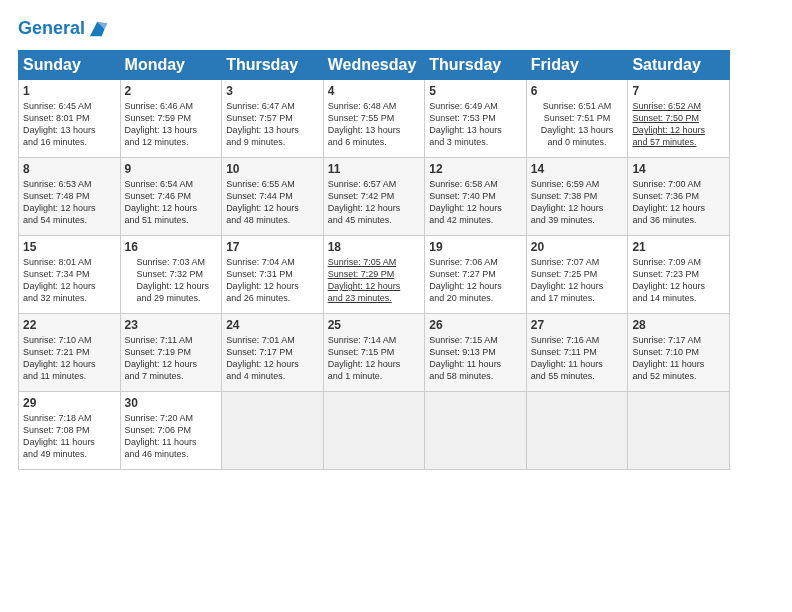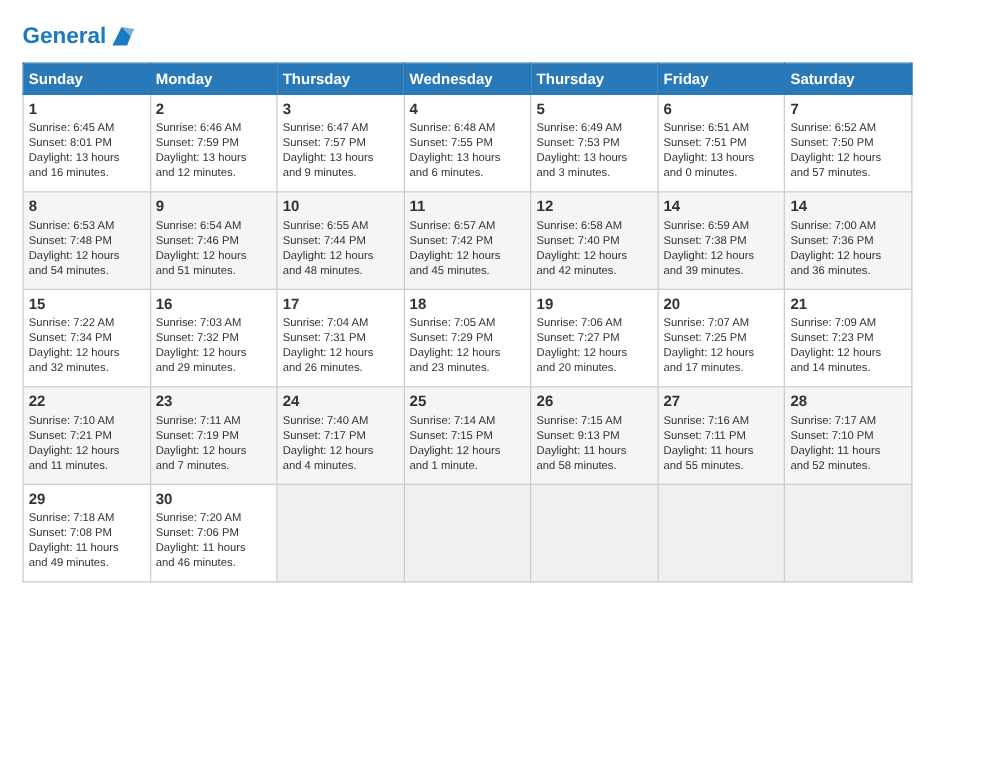--- a/index.html
+++ b/index.html
@@ -54,21 +54,21 @@
       color: #555;
     }
     table {
       width: 100%;
       border-collapse: collapse;
       table-layout: fixed;
     }
     thead th {
       background: #2979b8;
       color: #fff;
-      font-size: 12px;
+      font-size: 16px;
       font-weight: bold;
       padding: 5px 4px;
       text-align: left;
       border: 1px solid #2979b8;
     }
     tbody td {
       border: 1px solid #ccc;
       vertical-align: top;
       padding: 4px 4px 4px 4px;
       font-size: 9.5px;
@@ -166,28 +166,28 @@
           </td>
           <td>
             <span class="day-num">5</span>
             <div class="cell-content" style="white-space: pre-line;">Sunrise: 6:49 AM
 Sunset: 7:53 PM
 Daylight: 13 hours
 and 3 minutes.</div>
           </td>
           <td>
             <span class="day-num">6</span>
-            <div class="cell-content" style="white-space: pre-line;">Sunrise: 6:51 AM
+            <div class="cell-content" style="white-space: pre-line; text-align: center;">Sunrise: 6:51 AM
 Sunset: 7:51 PM
 Daylight: 13 hours
 and 0 minutes.</div>
           </td>
           <td>
             <span class="day-num">7</span>
-            <div class="cell-content" style="white-space: pre-line;">Sunrise: 6:52 AM
+            <div class="cell-content" style="white-space: pre-line; text-decoration: underline;">Sunrise: 6:52 AM
 Sunset: 7:50 PM
 Daylight: 12 hours
 and 57 minutes.</div>
           </td>
         </tr>
         <tr>
           <td>
             <span class="day-num">8</span>
             <div class="cell-content" style="white-space: pre-line;">Sunrise: 6:53 AM
 Sunset: 7:48 PM
@@ -233,42 +233,42 @@
             <span class="day-num">14</span>
             <div class="cell-content" style="white-space: pre-line;">Sunrise: 7:00 AM
 Sunset: 7:36 PM
 Daylight: 12 hours
 and 36 minutes.</div>
           </td>
         </tr>
         <tr>
           <td>
             <span class="day-num">15</span>
-            <div class="cell-content" style="white-space: pre-line;">Sunrise: 7:22 AM
+            <div class="cell-content" style="white-space: pre-line;">Sunrise: 8:01 AM
 Sunset: 7:34 PM
 Daylight: 12 hours
 and 32 minutes.</div>
           </td>
           <td>
             <span class="day-num">16</span>
-            <div class="cell-content" style="white-space: pre-line;">Sunrise: 7:03 AM
+            <div class="cell-content" style="white-space: pre-line; margin-left: 12px;">Sunrise: 7:03 AM
 Sunset: 7:32 PM
 Daylight: 12 hours
 and 29 minutes.</div>
           </td>
           <td>
             <span class="day-num">17</span>
             <div class="cell-content" style="white-space: pre-line;">Sunrise: 7:04 AM
 Sunset: 7:31 PM
 Daylight: 12 hours
 and 26 minutes.</div>
           </td>
           <td>
             <span class="day-num">18</span>
-            <div class="cell-content" style="white-space: pre-line;">Sunrise: 7:05 AM
+            <div class="cell-content" style="white-space: pre-line; text-decoration: underline;">Sunrise: 7:05 AM
 Sunset: 7:29 PM
 Daylight: 12 hours
 and 23 minutes.</div>
           </td>
           <td>
             <span class="day-num">19</span>
             <div class="cell-content" style="white-space: pre-line;">Sunrise: 7:06 AM
 Sunset: 7:27 PM
 Daylight: 12 hours
 and 20 minutes.</div>
@@ -298,21 +298,21 @@
           </td>
           <td>
             <span class="day-num">23</span>
             <div class="cell-content" style="white-space: pre-line;">Sunrise: 7:11 AM
 Sunset: 7:19 PM
 Daylight: 12 hours
 and 7 minutes.</div>
           </td>
           <td>
             <span class="day-num">24</span>
-            <div class="cell-content" style="white-space: pre-line;">Sunrise: 7:40 AM
+            <div class="cell-content" style="white-space: pre-line;">Sunrise: 7:01 AM
 Sunset: 7:17 PM
 Daylight: 12 hours
 and 4 minutes.</div>
           </td>
           <td>
             <span class="day-num">25</span>
             <div class="cell-content" style="white-space: pre-line;">Sunrise: 7:14 AM
 Sunset: 7:15 PM
 Daylight: 12 hours
 and 1 minute.</div>

